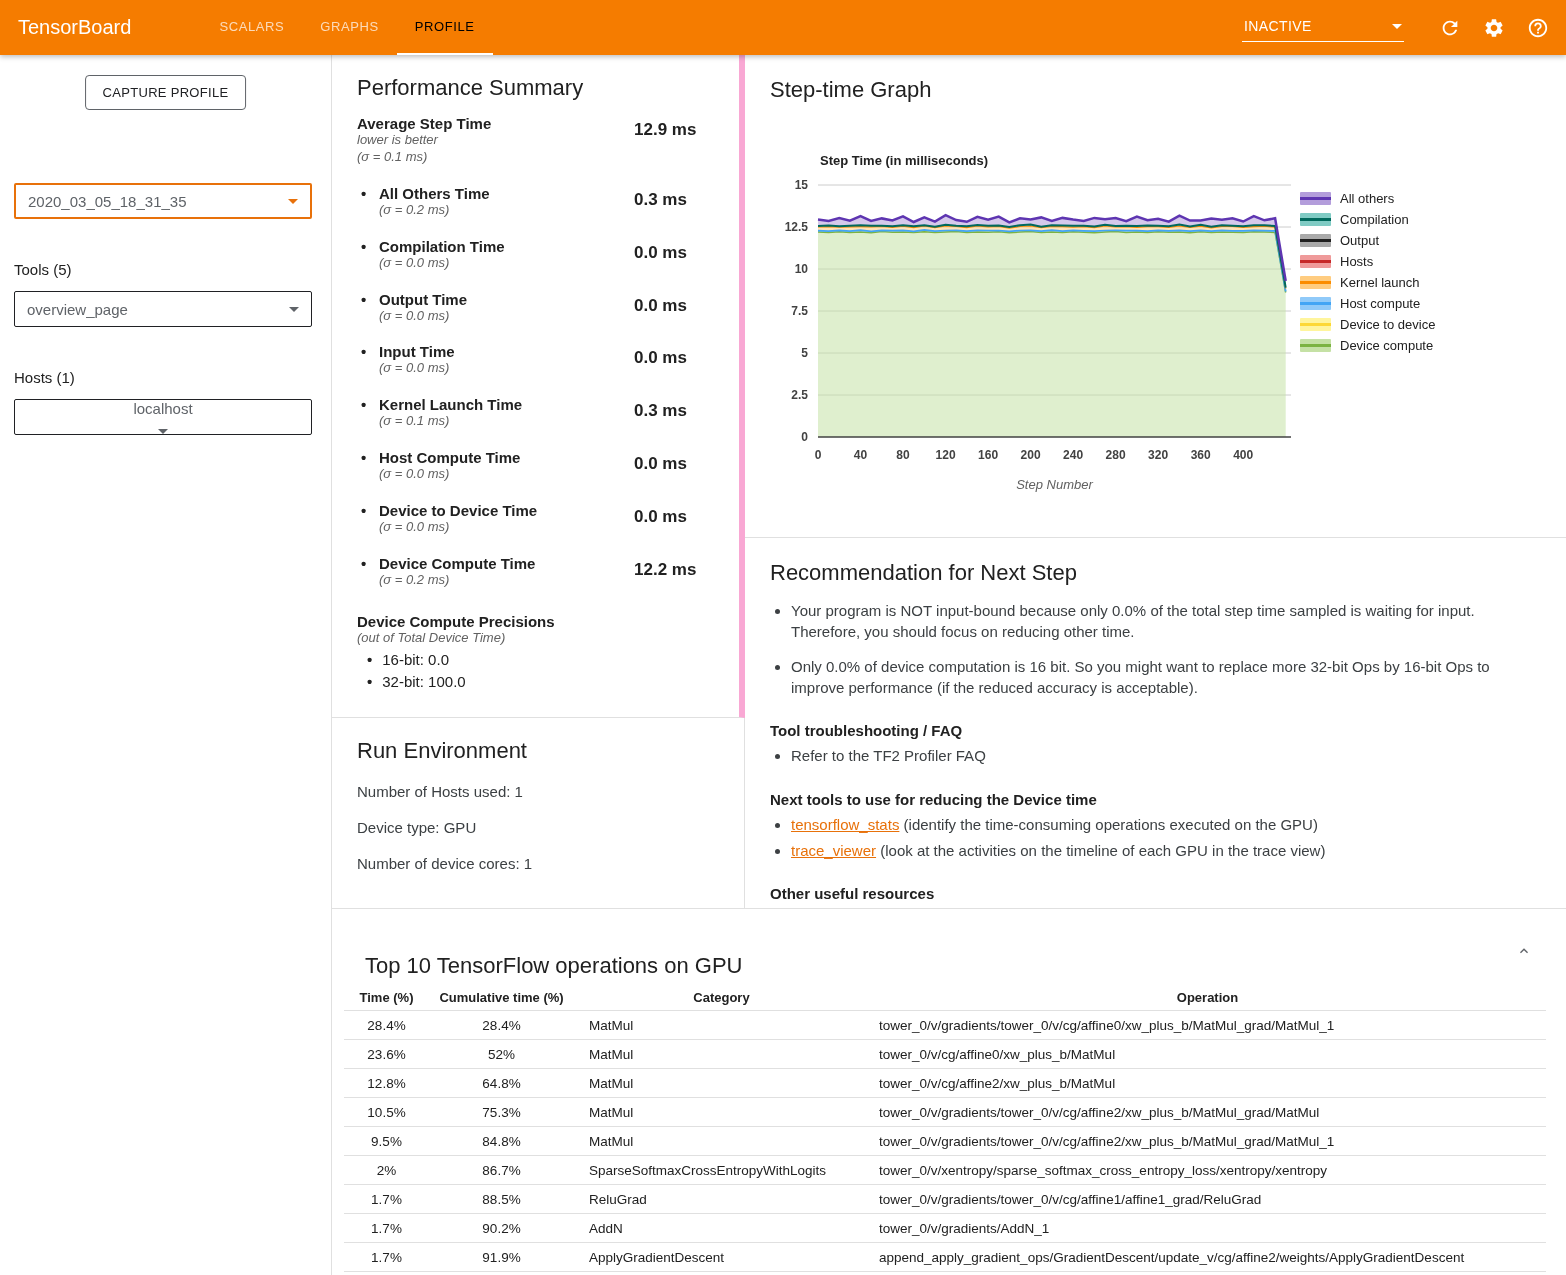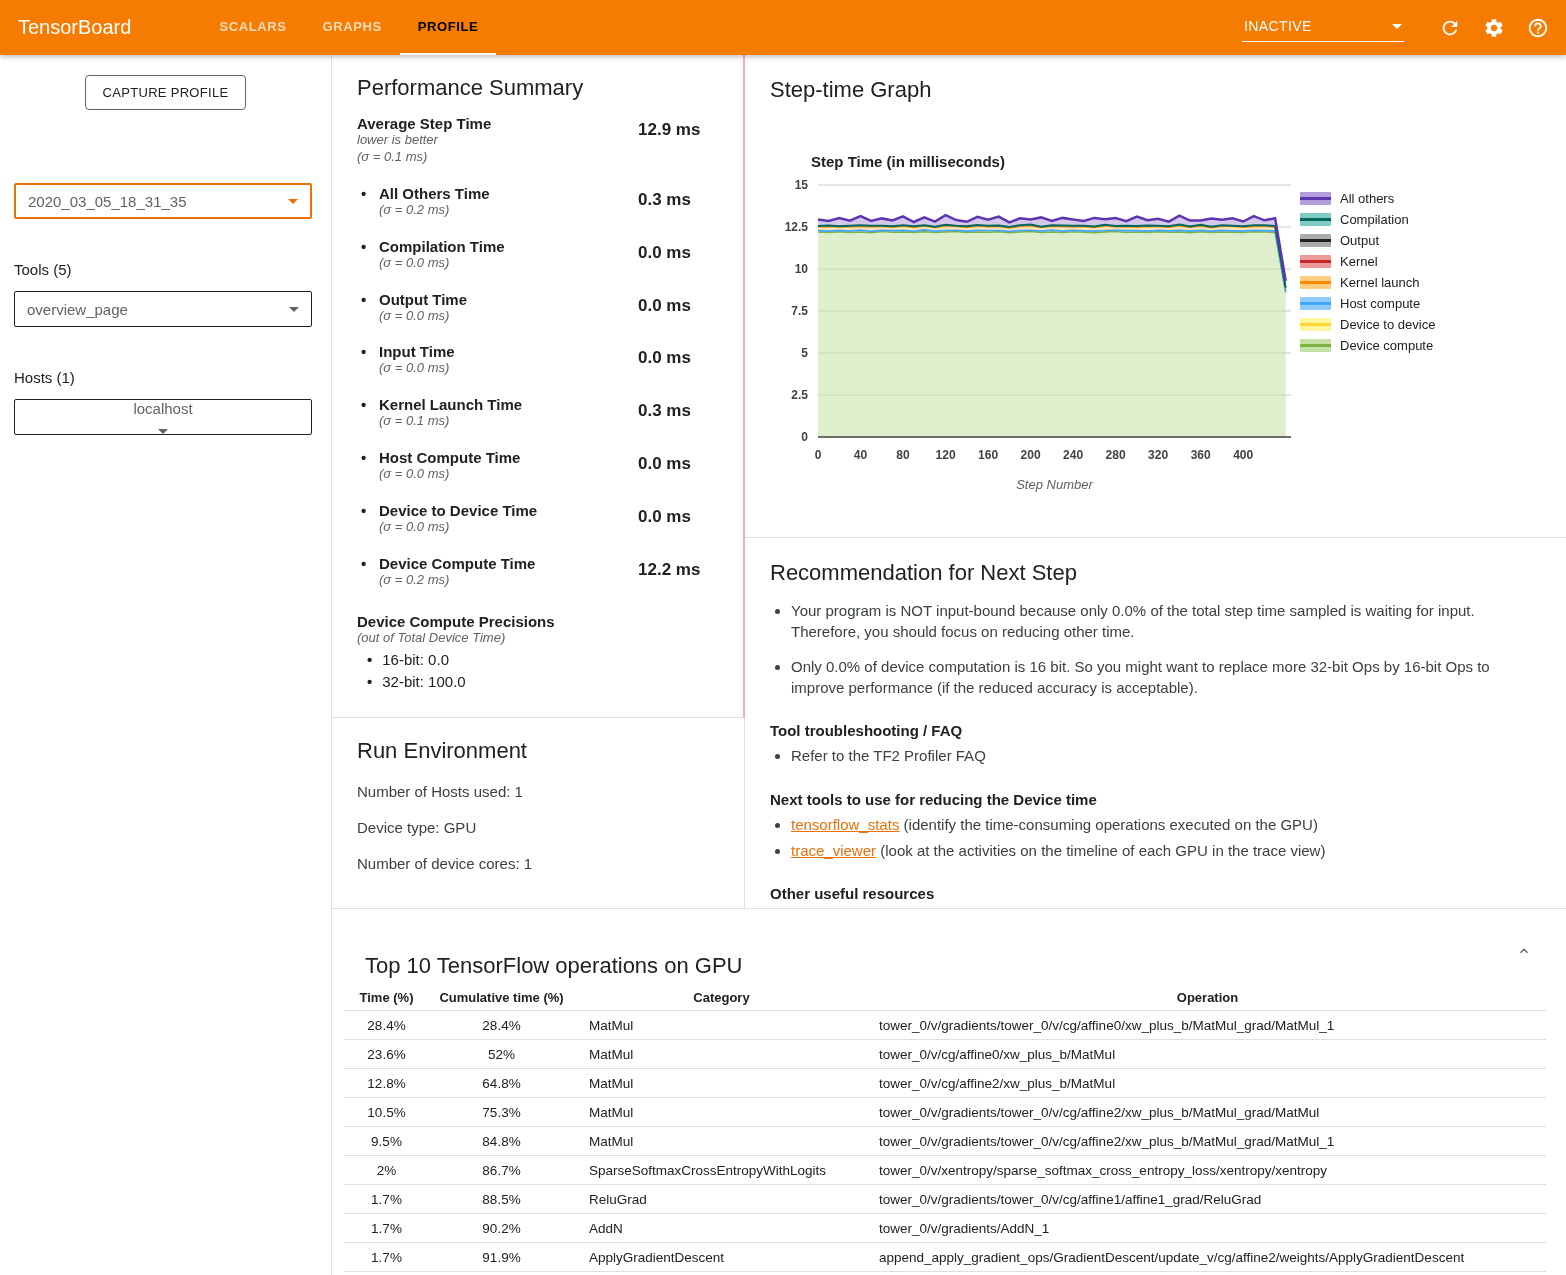--- a/index.html
+++ b/index.html
@@ -5,21 +5,21 @@
   * { box-sizing: border-box; }
   body { margin:0; font-family:"Liberation Sans", sans-serif; background:#fff; color:#212121; }
   .screen { position:relative; width:1566px; height:1275px; overflow:hidden; background:#fff; }
 
   
   .header { position:absolute; top:0; left:0; right:0; height:55px; background:#f57c00;
             display:flex; align-items:center; box-shadow:0 2px 5px rgba(0,0,0,.25); z-index:20; }
   .logo { color:#fff; font-size:20px; font-weight:500; margin-left:18px; }
   .tabs { display:flex; margin-left:70px; height:55px; }
   .tab { display:flex; align-items:center; padding:2px 18px; color:rgba(255,255,255,.72); font-size:13px;
-         font-weight:700; letter-spacing:.6px; cursor:pointer; border-bottom:2px solid transparent; }
+         font-weight:400; letter-spacing:.6px; cursor:pointer; border-bottom:2px solid transparent; }
   .tab.active { color:#000000; border-bottom-color:#fff; }
   .header-right { margin-left:auto; display:flex; align-items:center; margin-right:16px; }
   .status-select { position:relative; width:162px; border-bottom:1px solid #fff; color:#fff; font-size:14px;
                    letter-spacing:.4px; padding:5px 2px 7px 2px; margin-right:14px; display:flex;
                    justify-content:space-between; align-items:center; cursor:pointer; }
   .caret { width:0; height:0; border-left:5px solid transparent; border-right:5px solid transparent;
            border-top:5px solid currentColor; }
   .icon-btn { width:24px; height:24px; margin-left:20px; cursor:pointer; display:flex; align-items:center; justify-content:center; }
   .icon-btn svg { fill:#fff; width:22px; height:22px; }
 
@@ -35,21 +35,21 @@
   .select.accent { border:2px solid #e8710a; }
   .select .caret { color:#5f6368; }
   .select.accent .caret { color:#e8710a; }
   #runs-label { top:105px;margin-top:39px; } #runs-select { top:128px;gap:20px; }
   #tools-label { top:206px; } #tools-select { top:236px; }
   #hosts-label { top:314px; } #hosts-select { top:344px;flex-direction:column; }
 
   
   .card { position:absolute; background:#fff; }
   .card-title { font-size:22px; font-weight:400; color:#212121; }
-  #perf-card   { left:332px; top:55px;  width:413px; height:663px; border-right:2px solid #f9a8d4; border-bottom:1px solid #e0e0e0; padding:20px 25px; }
+  #perf-card   { left:332px; top:55px;  width:413px; height:663px; border-right:6px solid #f9a8d4; border-bottom:1px solid #e0e0e0; padding:20px 25px; }
   #runenv-card { left:332px; top:718px; width:413px; height:190px; border-right:1px solid #e0e0e0; padding:20px 25px; }
   #step-card   { left:745px; top:55px;  width:821px; height:483px; border-bottom:1px solid #e0e0e0; }
   #reco-card   { left:745px; top:538px; width:821px; height:370px; padding:22px 25px; }
   #bottom-card { left:332px; top:908px; width:1234px; height:367px; border-top:1px solid #e0e0e0; }
 
   
   .perf-row { display:flex; margin-top:14px; }
   .perf-item { margin-top:19px; }
   .perf-text { flex:1; position:relative; }
   .perf-label { font-size:15px; font-weight:700; color:#212121; }
@@ -60,21 +60,21 @@
   .prec-block { margin-top:24px; }
   .prec-list { margin:2px 0 0 0; padding:0 0 0 10px; list-style:none; }
   .prec-list li { font-size:15px; color:#212121; line-height:1.45; }
   .prec-list li::before { content:"•"; font-weight:700; margin-right:10px; }
 
   
   .env-line { font-size:15px; color:#3c4043; margin-top:19px; }
 
   
   #step-title { position:absolute; left:25px; top:22px; }
-  #chart-title { position:absolute; left:66px; top:98px; font-size:15px; font-weight:700; color:#212121; }
+  #chart-title { position:absolute; left:75px; top:98px; font-size:13px; font-weight:700; color:#212121; }
   #chart-wrap { position:absolute; left:0; top:120px; width:560px; height:330px; }
   #chart-wrap svg { display:block; }
   .tick { font:700 12px "Liberation Sans", sans-serif; fill:#424242; }
   .xlabel { font:italic 13px "Liberation Sans", sans-serif; fill:#616161; }
   .legend { position:absolute; left:555px; top:133px; }
   .legend-item { display:flex; align-items:center; height:21px; }
   .legend-swatch { width:31px; height:13px; position:relative; margin-right:9px; display:inline-block; border-radius:1px; }
   .legend-swatch > span { position:absolute; left:0; right:0; top:5px; height:3px; }
   .legend-label { font-size:13px; color:#212121; }
 
@@ -315,21 +315,21 @@
         <div class="legend-item">
           <span class="legend-swatch" style="background:#aaaaaa">
             <span style="background:#212121"></span>
           </span>
           <span class="legend-label">Output</span>
         </div>
         <div class="legend-item">
           <span class="legend-swatch" style="background:#ef9a9a">
             <span style="background:#c62828"></span>
           </span>
-          <span class="legend-label">Kernel</span>
+          <span class="legend-label">Hosts</span>
         </div>
         <div class="legend-item">
           <span class="legend-swatch" style="background:#ffcc80">
             <span style="background:#fb8c00"></span>
           </span>
           <span class="legend-label">Kernel launch</span>
         </div>
         <div class="legend-item">
           <span class="legend-swatch" style="background:#90caf9">
             <span style="background:#42a5f5"></span>

